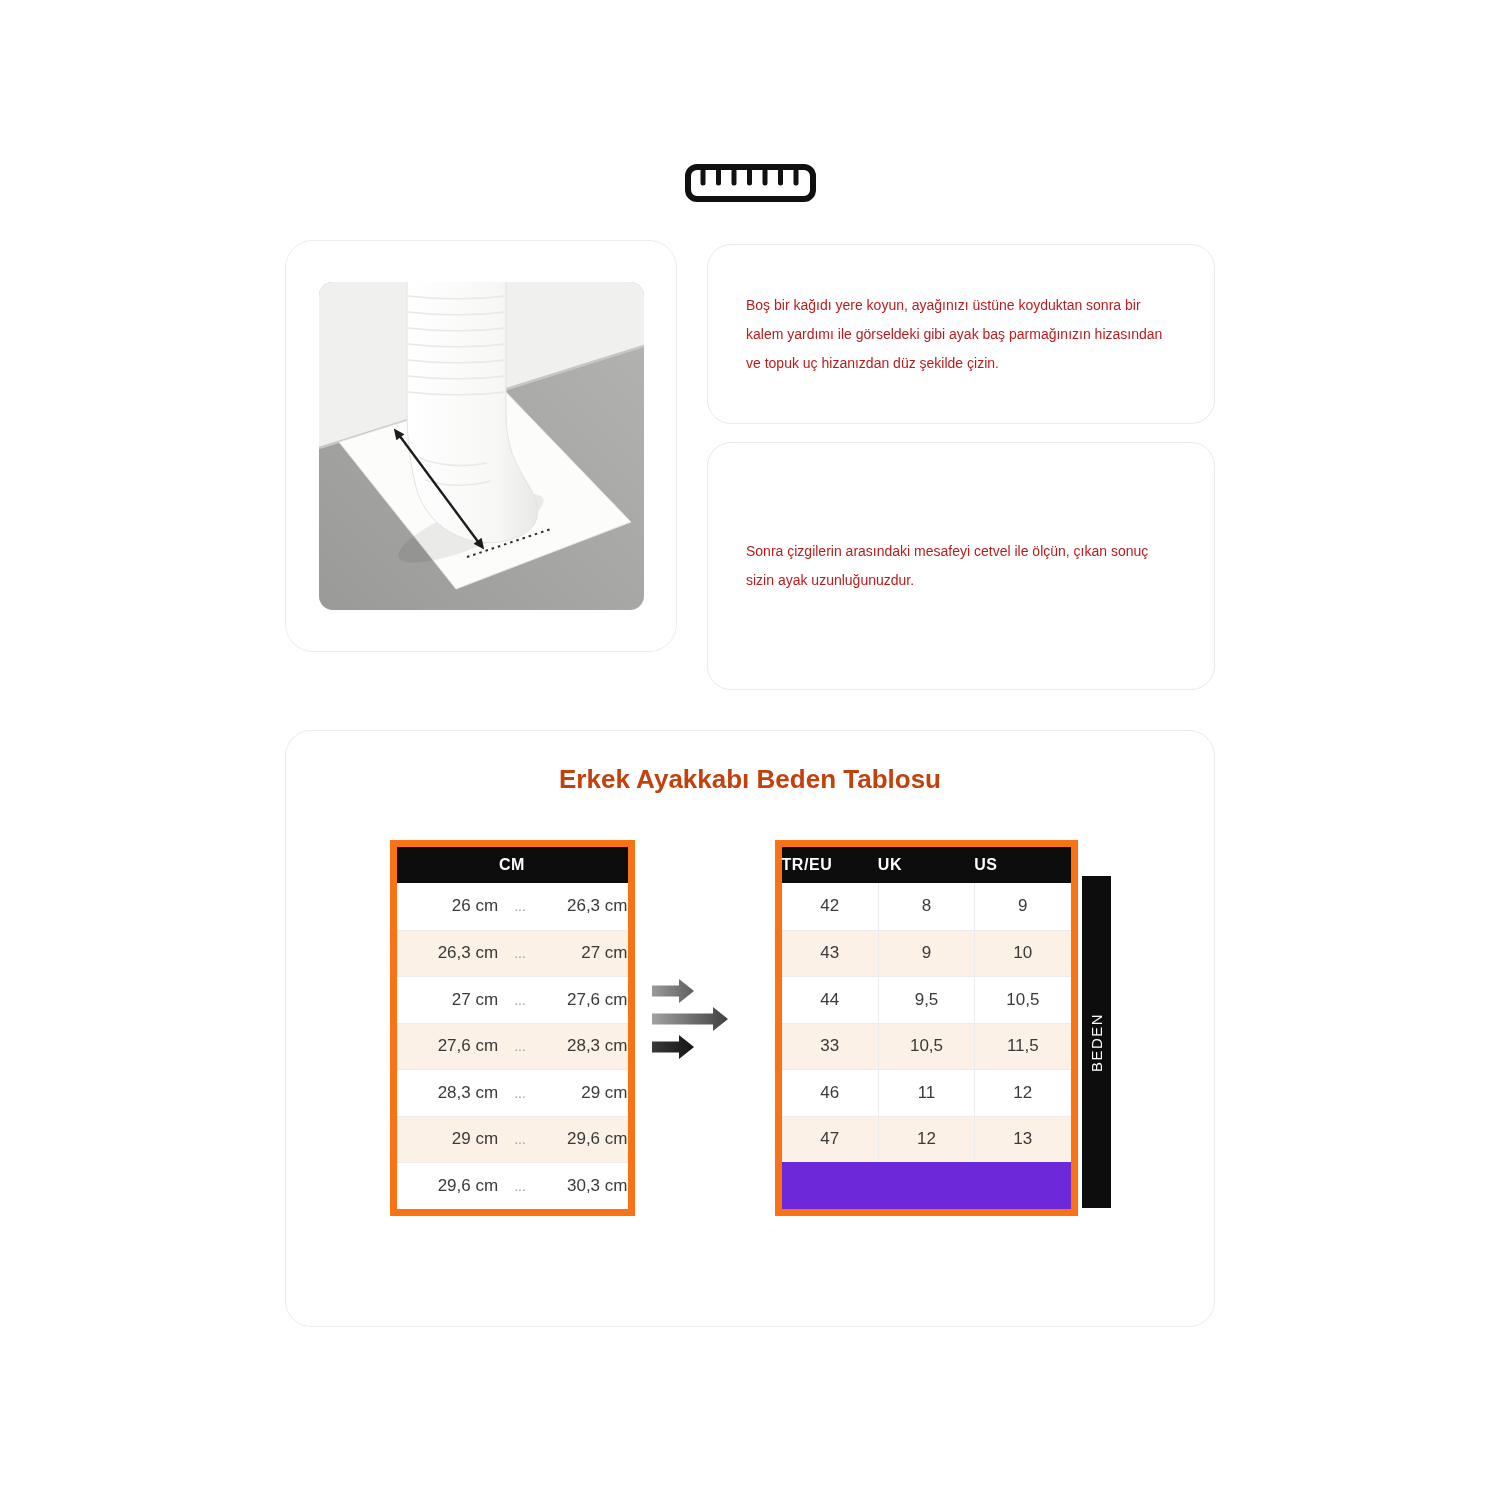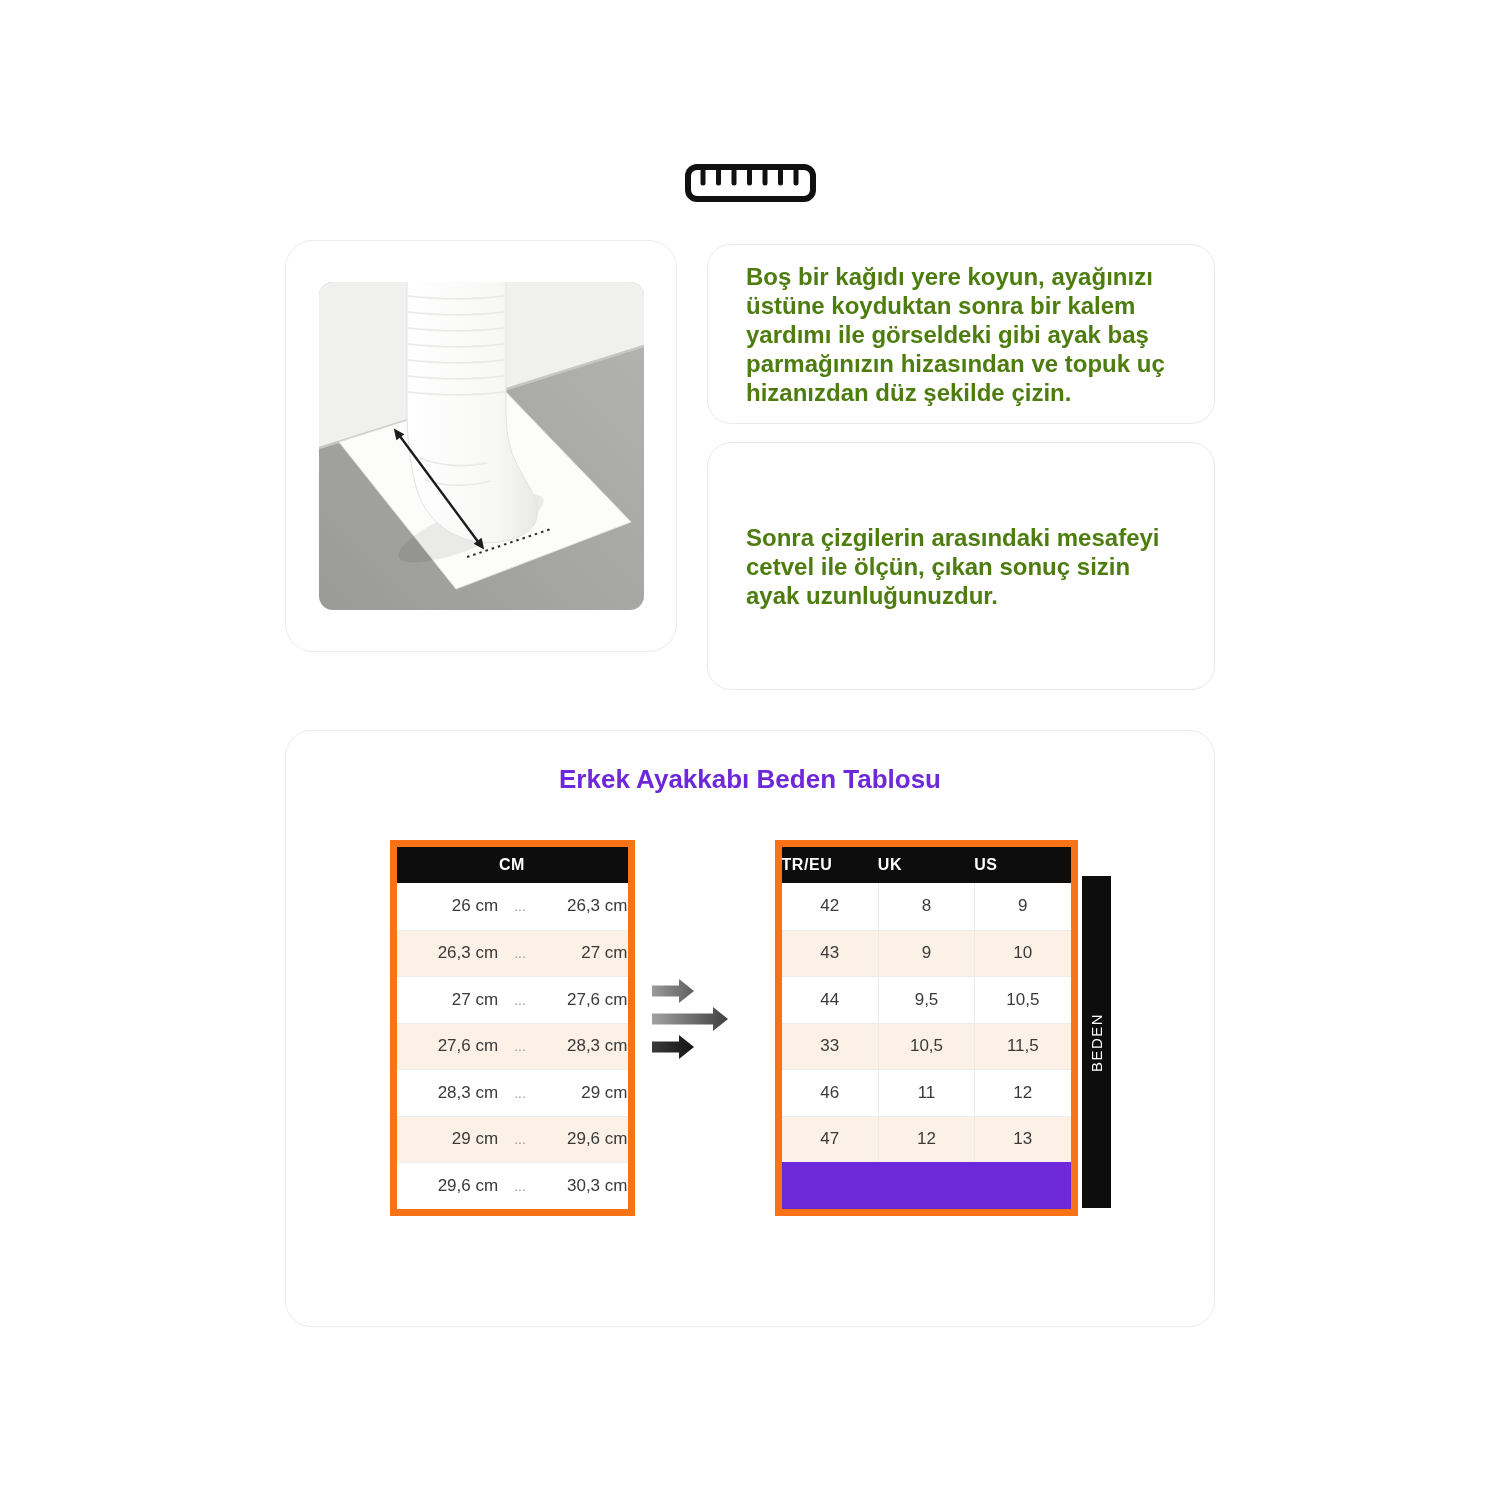--- a/index.html
+++ b/index.html
@@ -15,26 +15,26 @@
   
   .howto { display:flex; gap:30px; margin-top:37px; }
   .photo-card { width:392px; height:412px; border:1.5px solid #ececec; border-radius:28px;
     background:#ffffff; display:flex; align-items:center; justify-content:center; flex:none; }
   .photo { width:325px; height:328px; border-radius:14px; overflow:hidden; }
   .cards-col { flex:1; display:flex; flex-direction:column; gap:18px; margin-top:4px; }
   .info-card { border:1.5px solid #eaeaea; border-radius:24px; background:#ffffff;
     display:flex; align-items:center; padding:20px 38px; }
   .info-card.c1 { height:180px; }
   .info-card.c2 { height:248px; }
-  .info-text { font-size:24px; line-height:29px; color:#4d7c0f;font-weight:bold; }
+  .info-text { font-size:14px; line-height:29px; color:#b91c1c; }
 
   
   .size-card { margin-top:40px; width:930px; height:597px; border:1.5px solid #ececec;
     border-radius:26px; background:#ffffff; padding-top:33px; }
-  .size-title { text-align:center; font-size:26px; font-weight:700; color:#6d28d9; line-height:31px; }
+  .size-title { text-align:center; font-size:26px; font-weight:700; color:#c2410c; line-height:31px; }
   .tables-row { display:flex; justify-content:center; gap:17px; margin-top:45px; }
 
   .ttable { border:7px solid #f97316; background:#6d28d9; }
   .ttable .thead { background:#0d0d0d; color:#ffffff; height:36px; display:flex;
     align-items:center; justify-content:center; font-size:16px; font-weight:700; letter-spacing:0.6px; }
   .trow { height:46.5px; display:grid; align-items:center; text-align:right;
     font-size:17px; color:#3a3a3a; border-top:1px solid #ececec; background:#ffffff; }
   .trow:first-child { border-top:none; }
   .tbody .trow:nth-child(even) { background:#fbf1e7; }
   .cm-table { width:245px; flex:none; }

